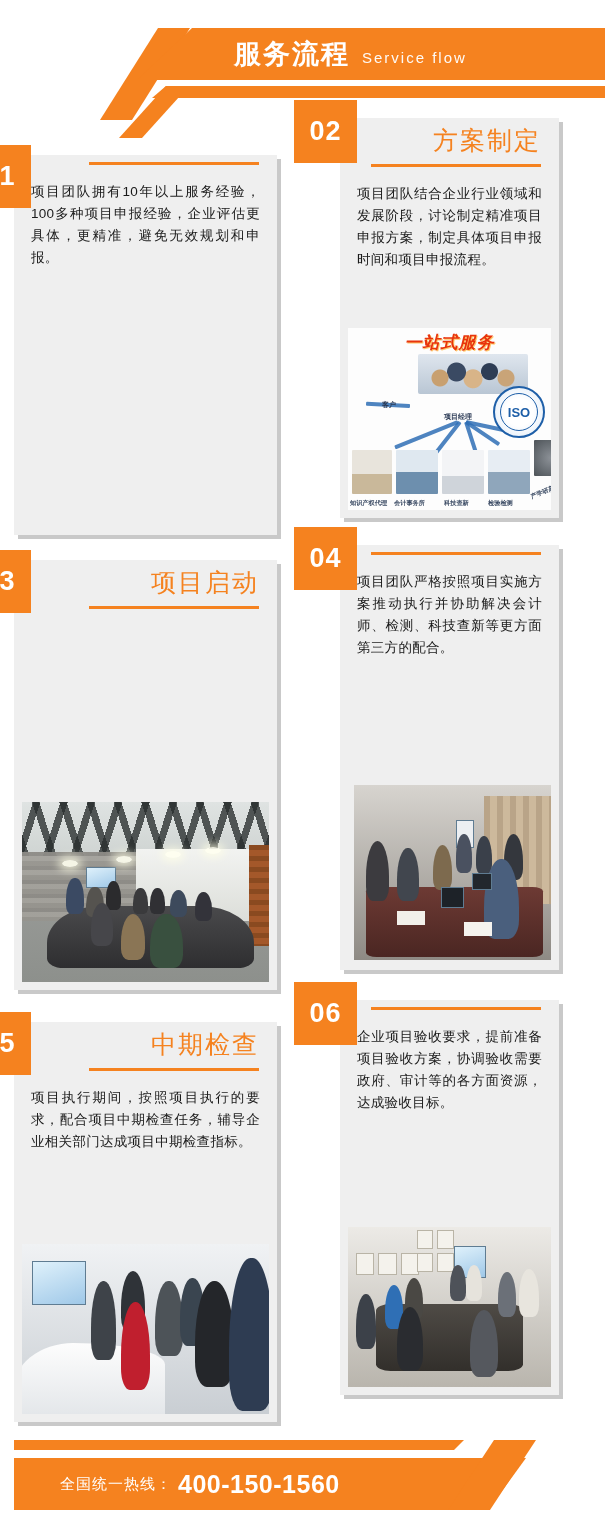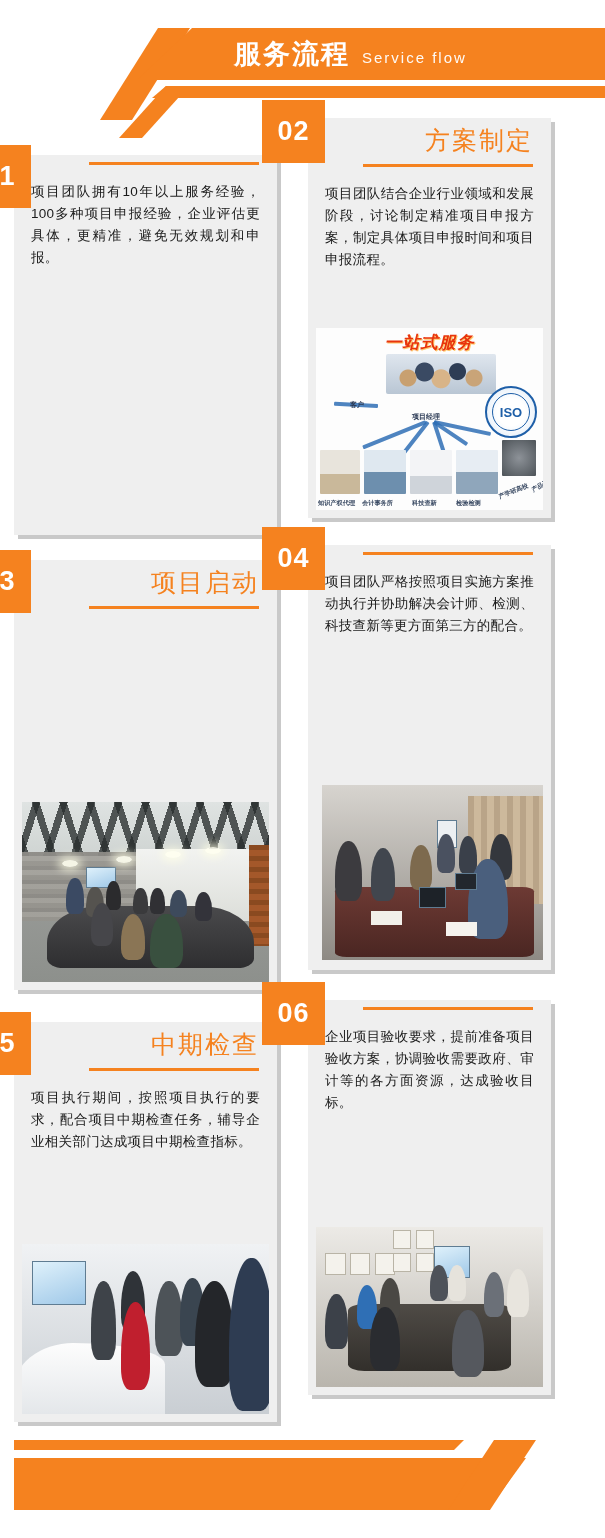--- a/index.html
+++ b/index.html
@@ -70,21 +70,21 @@
     opacity: 0.96;
   }
 
   
   .card {
     position: absolute;
     background: #EFEFEF;
     box-shadow: 4px 4px 0 0 #c9c9c9;
   }
   .card-left  { width: 263px; left: 14px; }
-  .card-right { width: 243px; left: 308px; }
+  .card-right { width: 219px; left: 340px; }
 
   .badge {
     position: absolute;
     width: 63px; height: 63px;
     background: #F5821F;
     color: #ffffff;
     font-size: 27px;
     font-weight: bold;
     display: flex;
     align-items: center;
@@ -480,15 +480,19 @@
         <div class="ph-person" style="left:74%; top:28%; width:9%; height:28%; background:#6b7078;"></div>
         <div class="ph-person" style="left:84%; top:26%; width:10%; height:30%; background:#e8e5de;"></div>
       </div>
     </div>
   </div>
 
   <div class="footer">
     <div class="ft-rule"></div>
     <div class="ft-bar"></div>
     <div class="ft-diag"></div>
+    <div class="ft-text">
+      <span class="ft-label">全国统一热线：</span>
+      <span class="ft-num">400-150-1560</span>
+    </div>
   </div>
 
 </div>
 
 </body></html>

